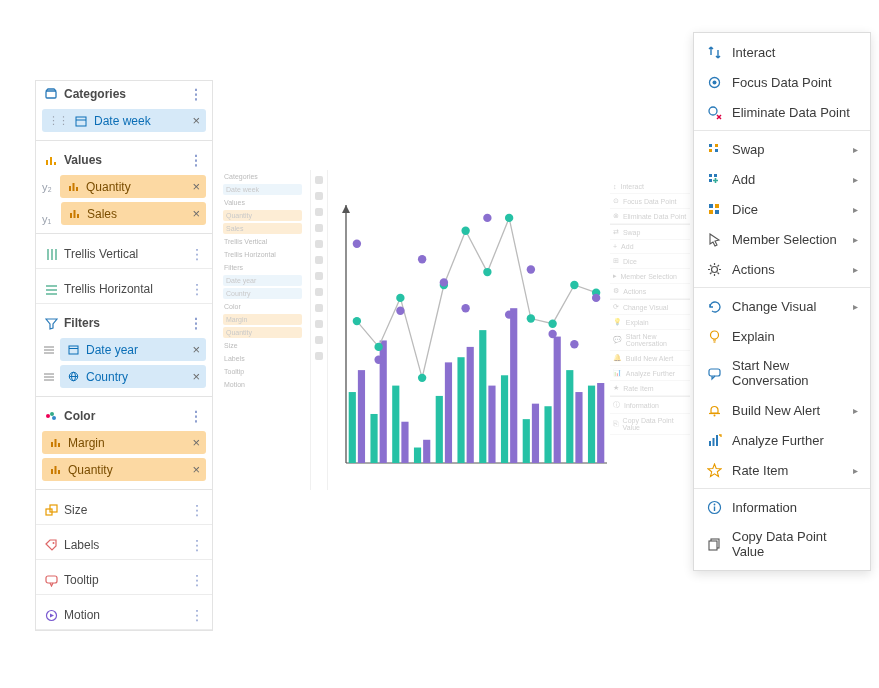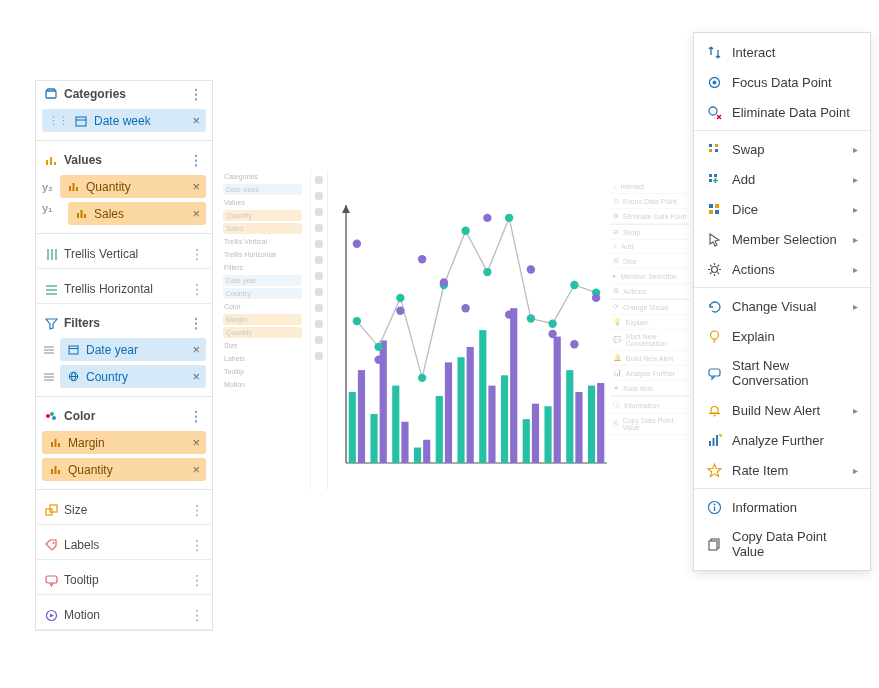--- a/index.html
+++ b/index.html
@@ -73,21 +73,20 @@
   .pill .drag {
     color: #9aa1ad;
     font-size: 11px;
     letter-spacing: -1px;
   }
   .y-prefix {
     color: #9aa1ad;
     font-size: 11px;
     width: 14px;
     display: inline-block;
-    font-weight: bold;
   }
   .plain-row {
     display: flex;
     align-items: center;
     padding: 7px 8px;
     gap: 6px;
     border-bottom: 1px solid #ececec;
     color: #4a4a4a;
     font-size: 12px;
     position: relative;
@@ -250,21 +249,21 @@
             <svg width="11" height="11" viewBox="0 0 11 11">
                 <rect x="1" y="5" width="2" height="5" fill="#c97a00"></rect>
                 <rect x="4.5" y="2" width="2" height="8" fill="#c97a00"></rect>
                 <rect x="8" y="6" width="2" height="4" fill="#c97a00"></rect>
               </svg>
           </span>
           <span>Quantity</span>
           <span class="closex">×</span>
         </div>
       </div>
-      <div style="display:flex; align-items:flex-start; gap:12px;">
+      <div style="display:flex; align-items:flex-end; gap:5px;">
         <span class="y-prefix">y₁</span>
         <div class="pill pill-orange" style="flex:1">
           <span class="ic">
             <svg width="11" height="11" viewBox="0 0 11 11">
                 <rect x="1" y="5" width="2" height="5" fill="#c97a00"></rect>
                 <rect x="4.5" y="2" width="2" height="8" fill="#c97a00"></rect>
                 <rect x="8" y="6" width="2" height="4" fill="#c97a00"></rect>
               </svg>
           </span>
           <span>Sales</span>

